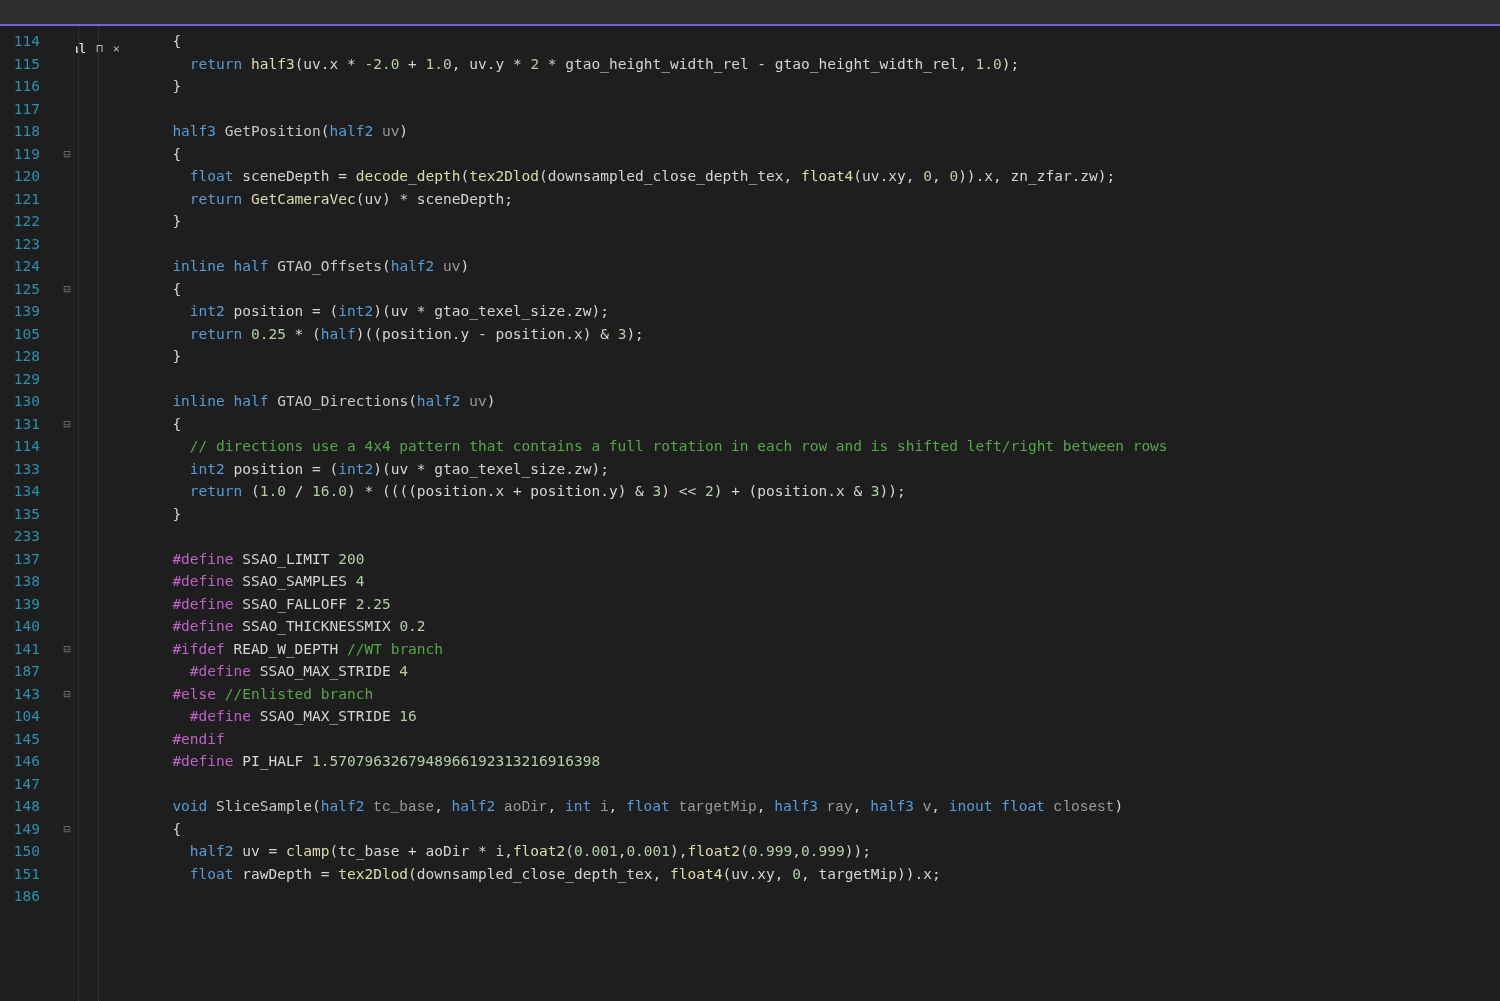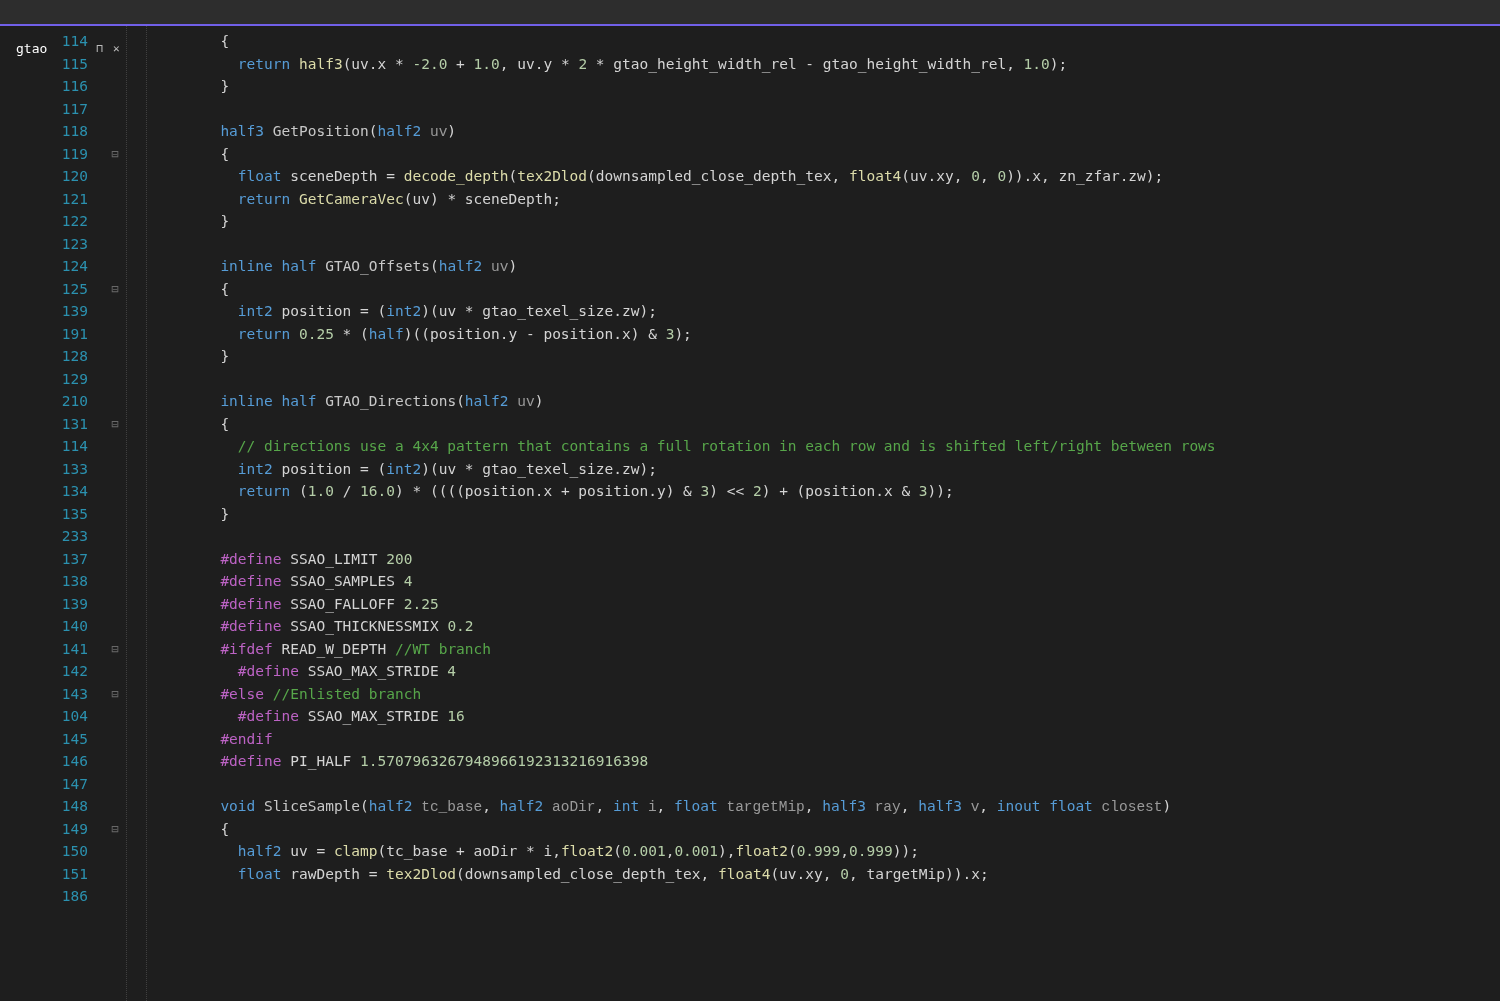--- a/index.html
+++ b/index.html
@@ -31,21 +31,20 @@
   margin-top: 48px;
 }
 .tab-pin, .tab-close {
   opacity: 0.7;
   font-size: 11px;
   cursor: pointer;
 }
 .editor {
   display: flex;
   height: calc(100% - 26px);
-  padding-left: 48px;
 }
 .gutter {
   background: #1e1e1e;
   text-align: right;
   padding: 4px 18px 0 10px;
   color: #2b91af;
   user-select: none;
   font-size: 14.5px;
   line-height: 22.5px;
   min-width: 58px;
@@ -109,36 +108,36 @@
       <div class="gl">117</div>
       <div class="gl">118</div>
       <div class="gl">119</div>
       <div class="gl">120</div>
       <div class="gl">121</div>
       <div class="gl">122</div>
       <div class="gl">123</div>
       <div class="gl">124</div>
       <div class="gl">125</div>
       <div class="gl">139</div>
-      <div class="gl">191</div>
+      <div class="gl">105</div>
       <div class="gl">128</div>
       <div class="gl">129</div>
-      <div class="gl">210</div>
+      <div class="gl">130</div>
       <div class="gl">131</div>
       <div class="gl">114</div>
       <div class="gl">133</div>
       <div class="gl">134</div>
       <div class="gl">135</div>
       <div class="gl">233</div>
       <div class="gl">137</div>
       <div class="gl">138</div>
       <div class="gl">139</div>
       <div class="gl">140</div>
       <div class="gl">141</div>
-      <div class="gl">142</div>
+      <div class="gl">187</div>
       <div class="gl">143</div>
       <div class="gl">104</div>
       <div class="gl">145</div>
       <div class="gl">146</div>
       <div class="gl">147</div>
       <div class="gl">148</div>
       <div class="gl">149</div>
       <div class="gl">150</div>
       <div class="gl">151</div>
       <div class="gl">186</div>

